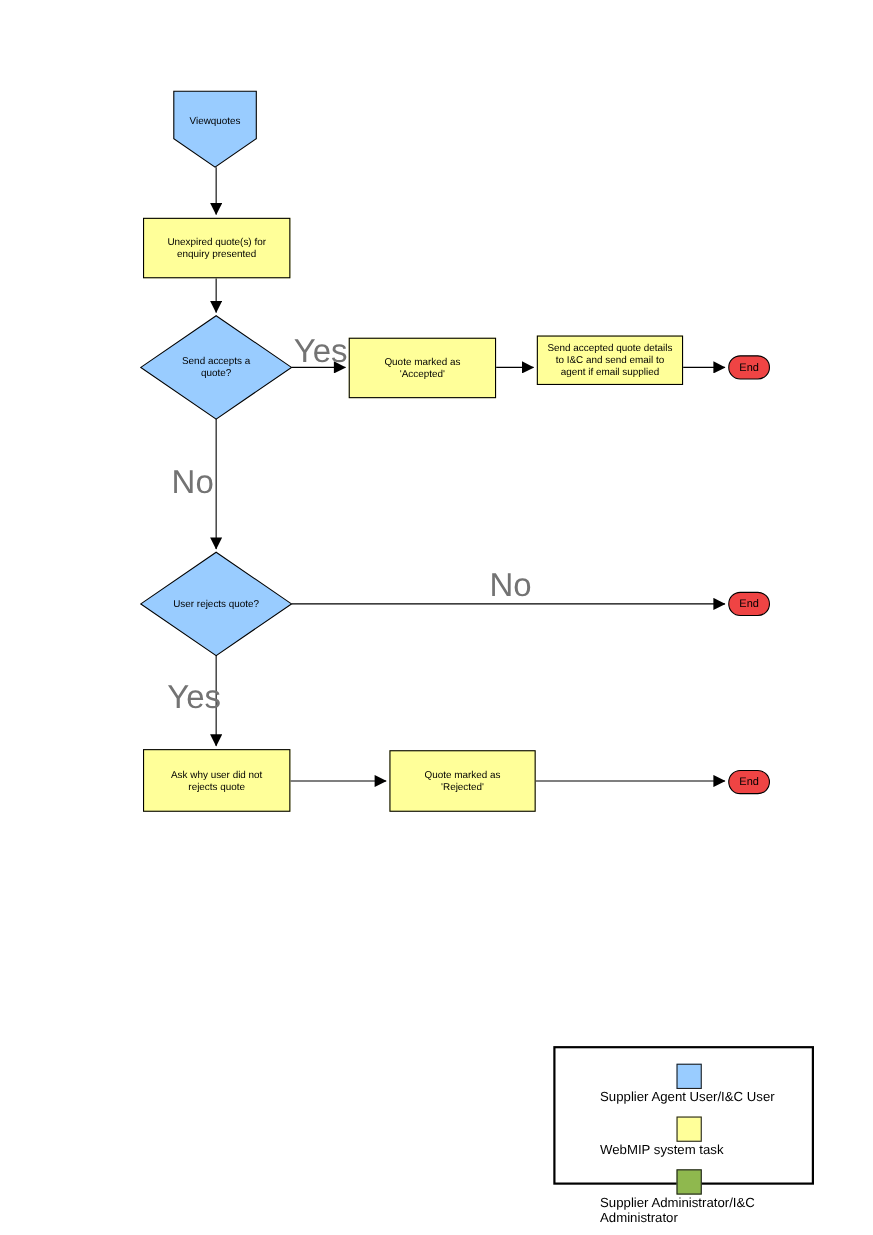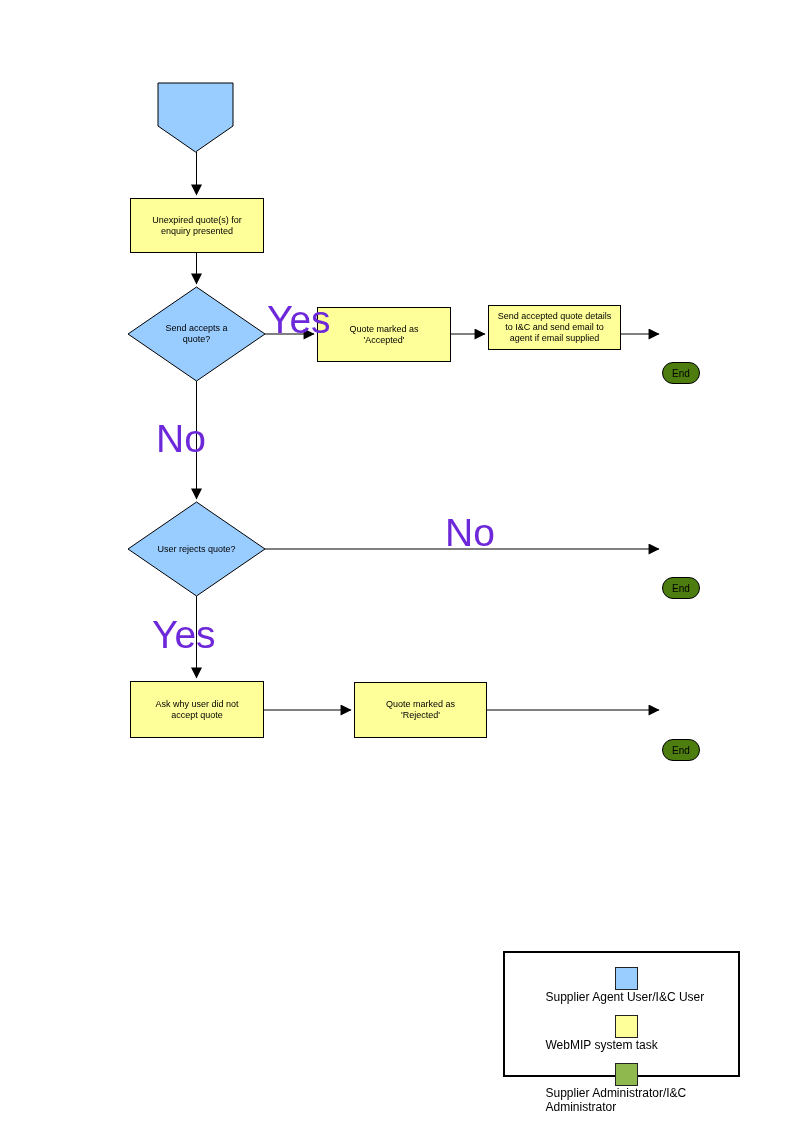--- a/index.html
+++ b/index.html
@@ -18,27 +18,26 @@
     display:flex;align-items:center;justify-content:center;
     text-align:center;font-size:9px;line-height:11px;
   }
   .shape-label{
     position:absolute;display:flex;align-items:center;justify-content:center;
     text-align:center;font-size:9px;line-height:11px;
   }
   .end-cap{
     position:absolute;box-sizing:border-box;
     width:38px;height:22px;
-    background:#4d7c0f;border:1px solid #000;border-radius:11px;
+    background:#ef4444;border:1px solid #000;border-radius:11px;
     display:flex;align-items:center;justify-content:center;
     font-size:10px;
-    margin-top:39px;
   }
   .edge-label{
-    position:absolute;font-size:39px;line-height:30px;color:#6d28d9;
+    position:absolute;font-size:30px;line-height:30px;color:#737373;
     white-space:nowrap;
   }
   .legend{
     position:absolute;left:503px;top:951px;width:237px;height:126px;
     box-sizing:border-box;border:2px solid #000;background:#fff;
     padding:14px 0 0 9px;
   }
   .legend-row{
     display:flex;align-items:center;margin-bottom:11px;flex-direction:column;
   }
@@ -76,36 +75,37 @@
     <line x1="265" y1="334" x2="314" y2="334" stroke="#000" stroke-width="1" marker-end="url(#arr)"></line>
     <line x1="451" y1="334" x2="485" y2="334" stroke="#000" stroke-width="1" marker-end="url(#arr)"></line>
     <line x1="621" y1="334" x2="659" y2="334" stroke="#000" stroke-width="1" marker-end="url(#arr)"></line>
     <line x1="196.5" y1="381" x2="196.5" y2="499" stroke="#000" stroke-width="1" marker-end="url(#arr)"></line>
     <line x1="265" y1="549" x2="659" y2="549" stroke="#000" stroke-width="1" marker-end="url(#arr)"></line>
     <line x1="196.5" y1="596" x2="196.5" y2="678" stroke="#000" stroke-width="1" marker-end="url(#arr)"></line>
     <line x1="264" y1="710" x2="351" y2="710" stroke="#000" stroke-width="1" marker-end="url(#arr)"></line>
     <line x1="487" y1="710" x2="659" y2="710" stroke="#000" stroke-width="1" marker-end="url(#arr)"></line>
   </svg>
 
+  <div class="shape-label" style="left:158px;top:86px;width:75px;height:48px;">Viewquotes</div>
 
   <div class="node-rect" style="left:130px;top:198px;width:134px;height:55px;padding:0 12px;">Unexpired quote(s) for enquiry presented</div>
 
   <div class="shape-label" style="left:152px;top:311px;width:89px;height:46px;">Send accepts a quote?</div>
 
   <div class="node-rect" style="left:317px;top:307px;width:134px;height:55px;padding:0 22px;">Quote  marked as 'Accepted'</div>
 
   <div class="node-rect" style="left:488px;top:305px;width:133px;height:45px;padding:0 5px;">Send accepted quote details to I&amp;C and send email to agent if email supplied</div>
 
   <div class="end-cap" style="left:662px;top:323px;">End</div>
 
   <div class="shape-label" style="left:152px;top:526px;width:89px;height:46px;">User rejects quote?</div>
 
   <div class="end-cap" style="left:662px;top:538px;">End</div>
 
-  <div class="node-rect" style="left:130px;top:681px;width:134px;height:57px;padding:0 18px;">Ask why user did not accept quote</div>
+  <div class="node-rect" style="left:130px;top:681px;width:134px;height:57px;padding:0 18px;">Ask why user did not rejects quote</div>
 
   <div class="node-rect" style="left:354px;top:682px;width:133px;height:56px;padding:0 22px;">Quote  marked as 'Rejected'</div>
 
   <div class="end-cap" style="left:662px;top:700px;">End</div>
 
   <div class="edge-label" style="left:267px;top:305px;">Yes</div>
   <div class="edge-label" style="left:156px;top:424px;">No</div>
   <div class="edge-label" style="left:445px;top:518px;">No</div>
   <div class="edge-label" style="left:152px;top:620px;">Yes</div>
 

